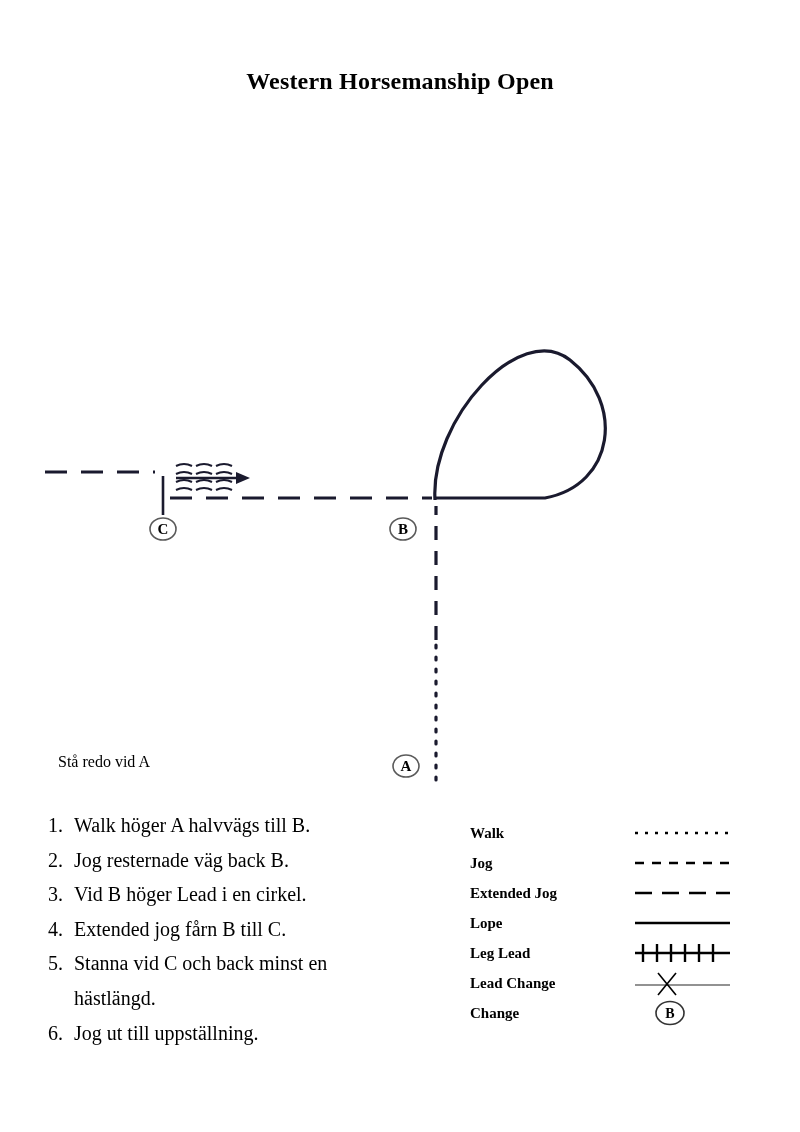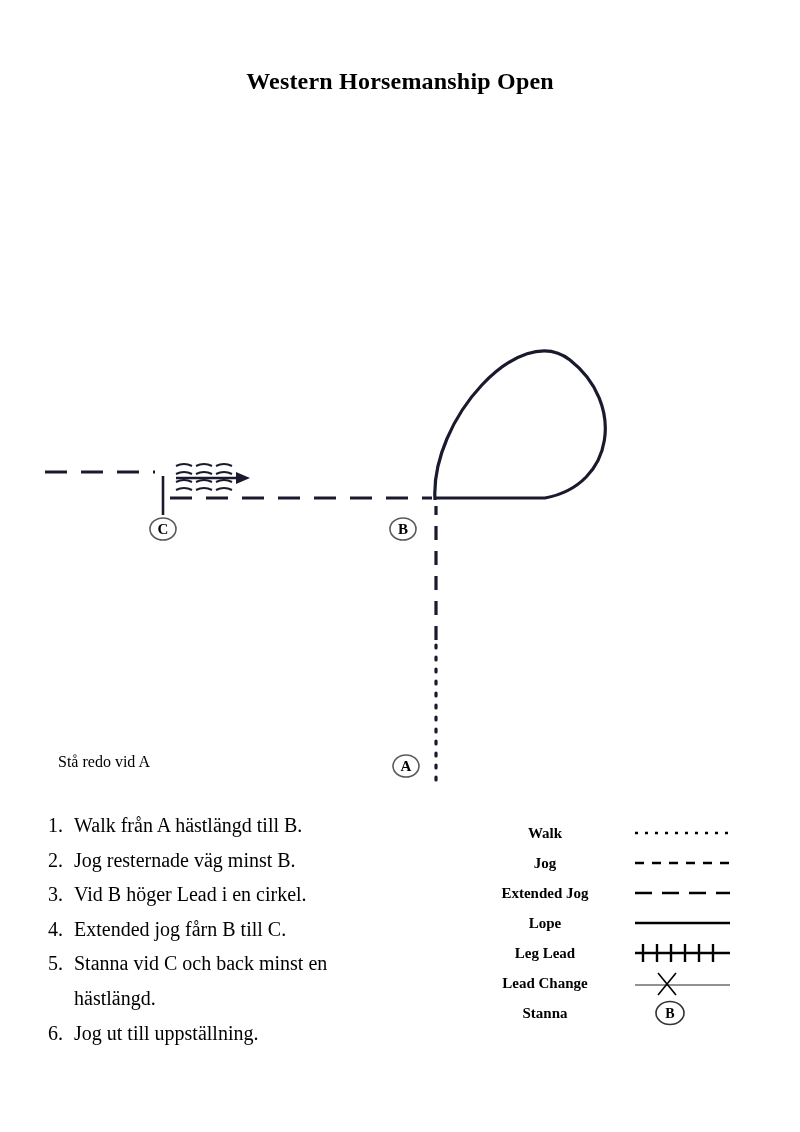--- a/index.html
+++ b/index.html
@@ -79,21 +79,21 @@
     font-weight: bold;
     font-size: 15px;
   }
   .legend-row {
     display: flex;
     align-items: center;
     height: 30px;
   }
   .legend-label {
     width: 150px;
-    text-align: center;
+    text-align: left;
     padding-right: 10px;
     white-space: nowrap;
   }
   .legend-symbol {
     width: 110px;
     height: 28px;
     position: relative;
   }
   .legend-symbol svg { display: block; }
 </style>
@@ -140,22 +140,22 @@
         <ellipse cx="406" cy="466" rx="13" ry="11" fill="#ffffff" stroke="#5a5a5a" stroke-width="1.6"></ellipse>
         <text x="406" y="471" text-anchor="middle" font-family="Liberation Serif, serif" font-size="15" font-weight="bold" fill="#000000">A</text>
       </g>
     </svg>
   </div>
 
   <div id="ready-text">Stå redo vid A</div>
 
   <div id="steps">
     <ol>
-      <li>Walk från A hästlängd till B.</li>
-      <li>Jog resternade väg minst B.</li>
+      <li>Walk höger A halvvägs till B.</li>
+      <li>Jog resternade väg back B.</li>
       <li>Vid B höger Lead i en cirkel.</li>
       <li>Extended jog fårn B till C.</li>
       <li>Stanna vid C och back minst en hästlängd.</li>
       <li>Jog ut till uppställning.</li>
     </ol>
   </div>
 
   <div id="legend">
 
     <div class="legend-row">
@@ -217,21 +217,21 @@
         <svg width="110" height="28">
           <line x1="5" y1="16" x2="100" y2="16" stroke="#6e6e6e" stroke-width="1.6"></line>
           <line x1="28" y1="4" x2="46" y2="26" stroke="#000" stroke-width="1.6"></line>
           <line x1="46" y1="4" x2="28" y2="26" stroke="#000" stroke-width="1.6"></line>
         </svg>
       </div>
     </div>
 
 
     <div class="legend-row">
-      <div class="legend-label">Stanna</div>
+      <div class="legend-label">Change</div>
       <div class="legend-symbol">
         <svg width="110" height="28">
           <ellipse cx="40" cy="14" rx="14" ry="11.5" fill="#fff" stroke="#333" stroke-width="1.6"></ellipse>
           <text x="40" y="19" text-anchor="middle" font-family="Liberation Serif, serif" font-size="14" font-weight="bold" fill="#000">B</text>
         </svg>
       </div>
     </div>
 
 
   </div>

